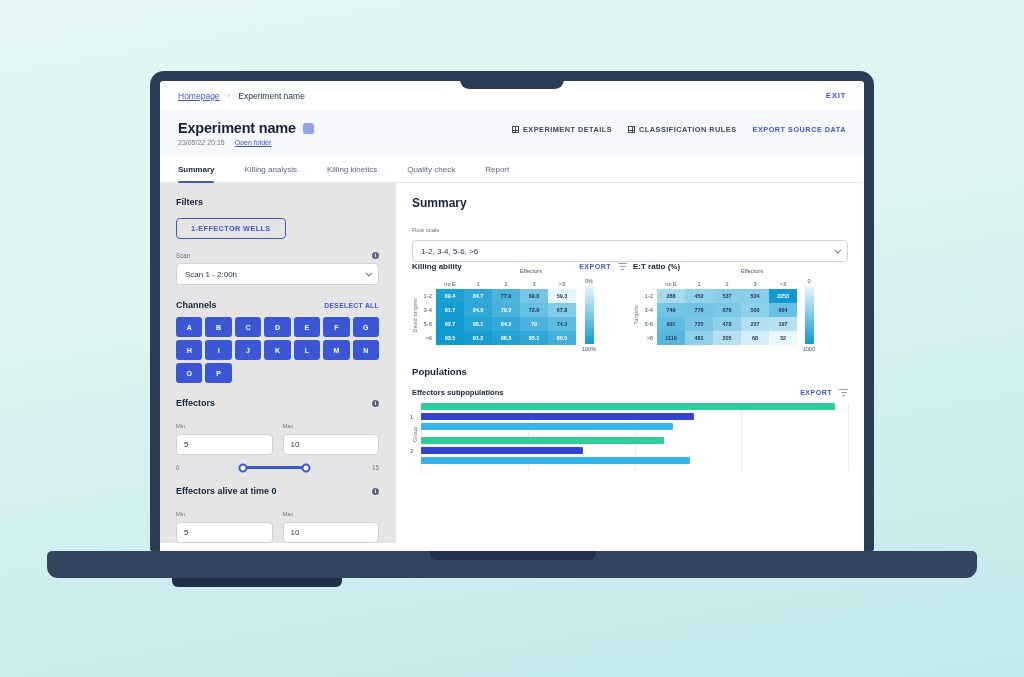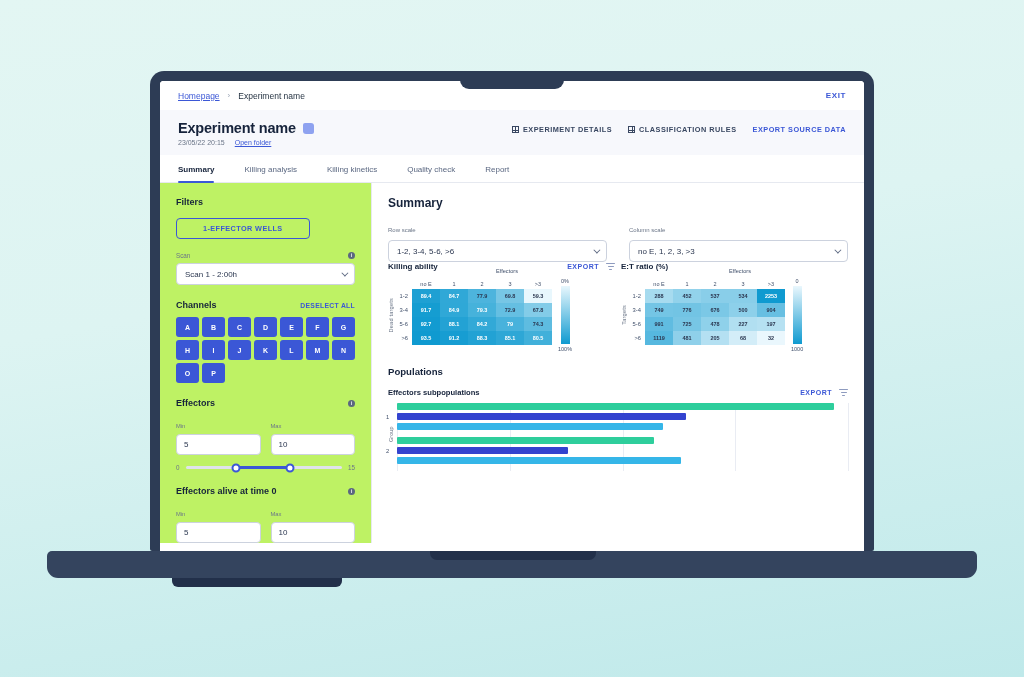--- a/index.html
+++ b/index.html
@@ -45,24 +45,24 @@
   .grid-ico::after{content:"";position:absolute;top:0;bottom:0;left:2.5px;width:1px;background:currentColor;}
 
   .tabs { background:#fff; display:flex; gap:0; padding:0 18px; border-bottom:1px solid #e6e9f0; }
   .tab { font-size:8px; color:#5a6781; padding:10px 0 8px; margin-right:30px; position:relative; }
   .tab.active { color:#16233b; font-weight:700; }
   .tab.active::after{ content:""; position:absolute; left:0; right:0; bottom:-1px; height:2px; background:#3b57d6; border-radius:2px;}
 
   .body-area { display:flex; height:calc(100% - 110px); }
 
   
-  .sidebar { width:212px; background:#bef264; border-right:1px solid #e6e9f0; padding:14px 16px; }
+  .sidebar { width:236px; background:#e5e5e5; border-right:1px solid #e6e9f0; padding:14px 16px; }
   .side-h { font-size:9px; font-weight:700; color:#16233b; }
   .pill { display:inline-block; margin-top:11px; border:1px solid #3b57d6; color:#3b57d6;
-    border-radius:4px; font-size:7.3px; font-weight:700; letter-spacing:.4px; padding:5px 26px; }
+    border-radius:4px; font-size:7.3px; font-weight:700; letter-spacing:.4px; padding:5px 14px; }
   .field-label { font-size:6.3px; color:#6b7688; margin-top:13px; display:flex; align-items:center; }
   .info-dot { margin-left:auto; width:7px; height:7px; border-radius:50%; background:#5c6880; color:#fff;
     font-size:5px; line-height:7px; text-align:center; font-weight:700; }
   .select { margin-top:4px; height:22px; border:1px solid #ccd2de; border-radius:4px; background:#fff;
     display:flex; align-items:center; padding:0 8px; font-size:8px; color:#2b3750; }
   .chev { margin-left:auto; width:5px; height:5px; border-right:1.2px solid #5c6880; border-bottom:1.2px solid #5c6880;
     transform:rotate(45deg) translateY(-2px); }
   .ch-head { display:flex; align-items:baseline; margin-top:15px; }
   .ch-head .side-h { font-size:9px; }
   .deselect { margin-left:auto; font-size:6.8px; color:#3b57d6; font-weight:700; letter-spacing:.3px; }
@@ -260,27 +260,20 @@
           <div class="main-h">Summary</div>
 
           <div class="scales">
             <div class="scale">
               <label>Row scale</label>
               <div class="select">
                 <span>1-2, 3-4, 5-6, &gt;6</span>
                 <span class="chev"></span>
               </div>
             </div>
-            <div class="scale">
-              <label>Column scale</label>
-              <div class="select">
-                <span>no E, 1, 2, 3, &gt;3</span>
-                <span class="chev"></span>
-              </div>
-            </div>
           </div>
 
           <div class="charts">
             <div class="chart-box">
               <div class="chart-head">
                 <span class="chart-title">Killing ability</span>
                 <span class="chart-tools">
                   <span class="export">EXPORT</span>
                   <span class="filter-ico">
                       <i></i>

